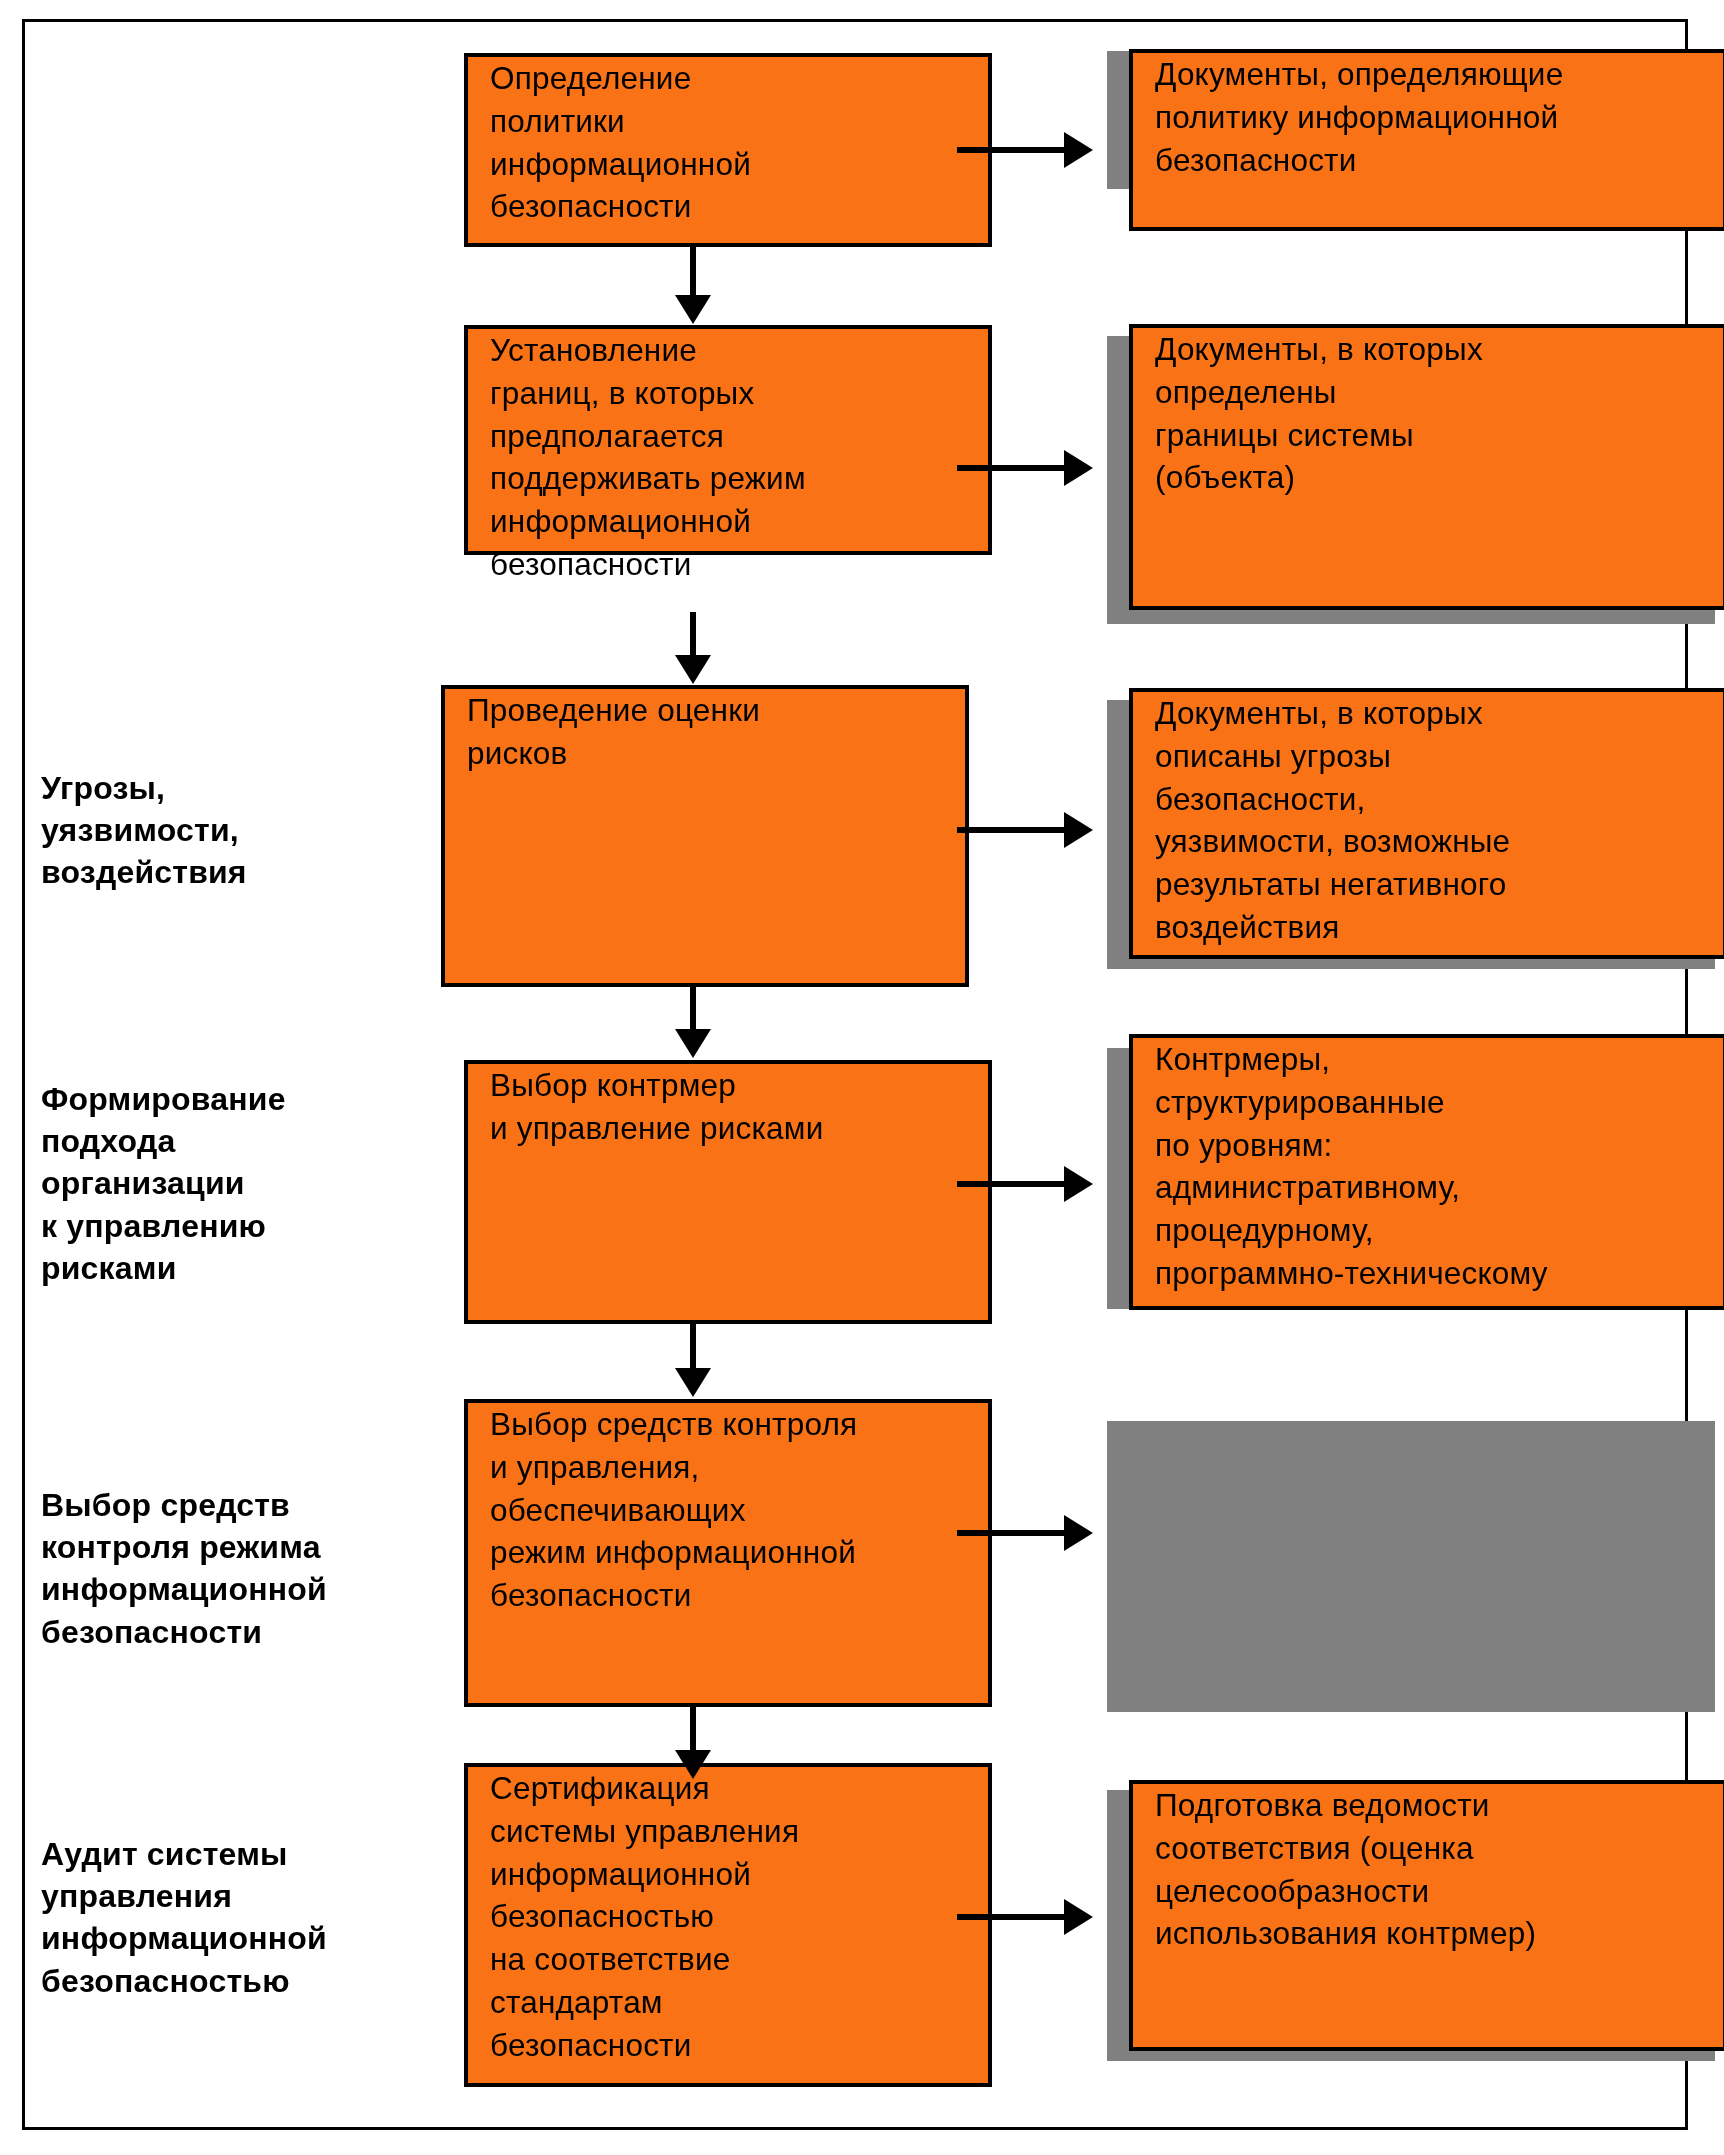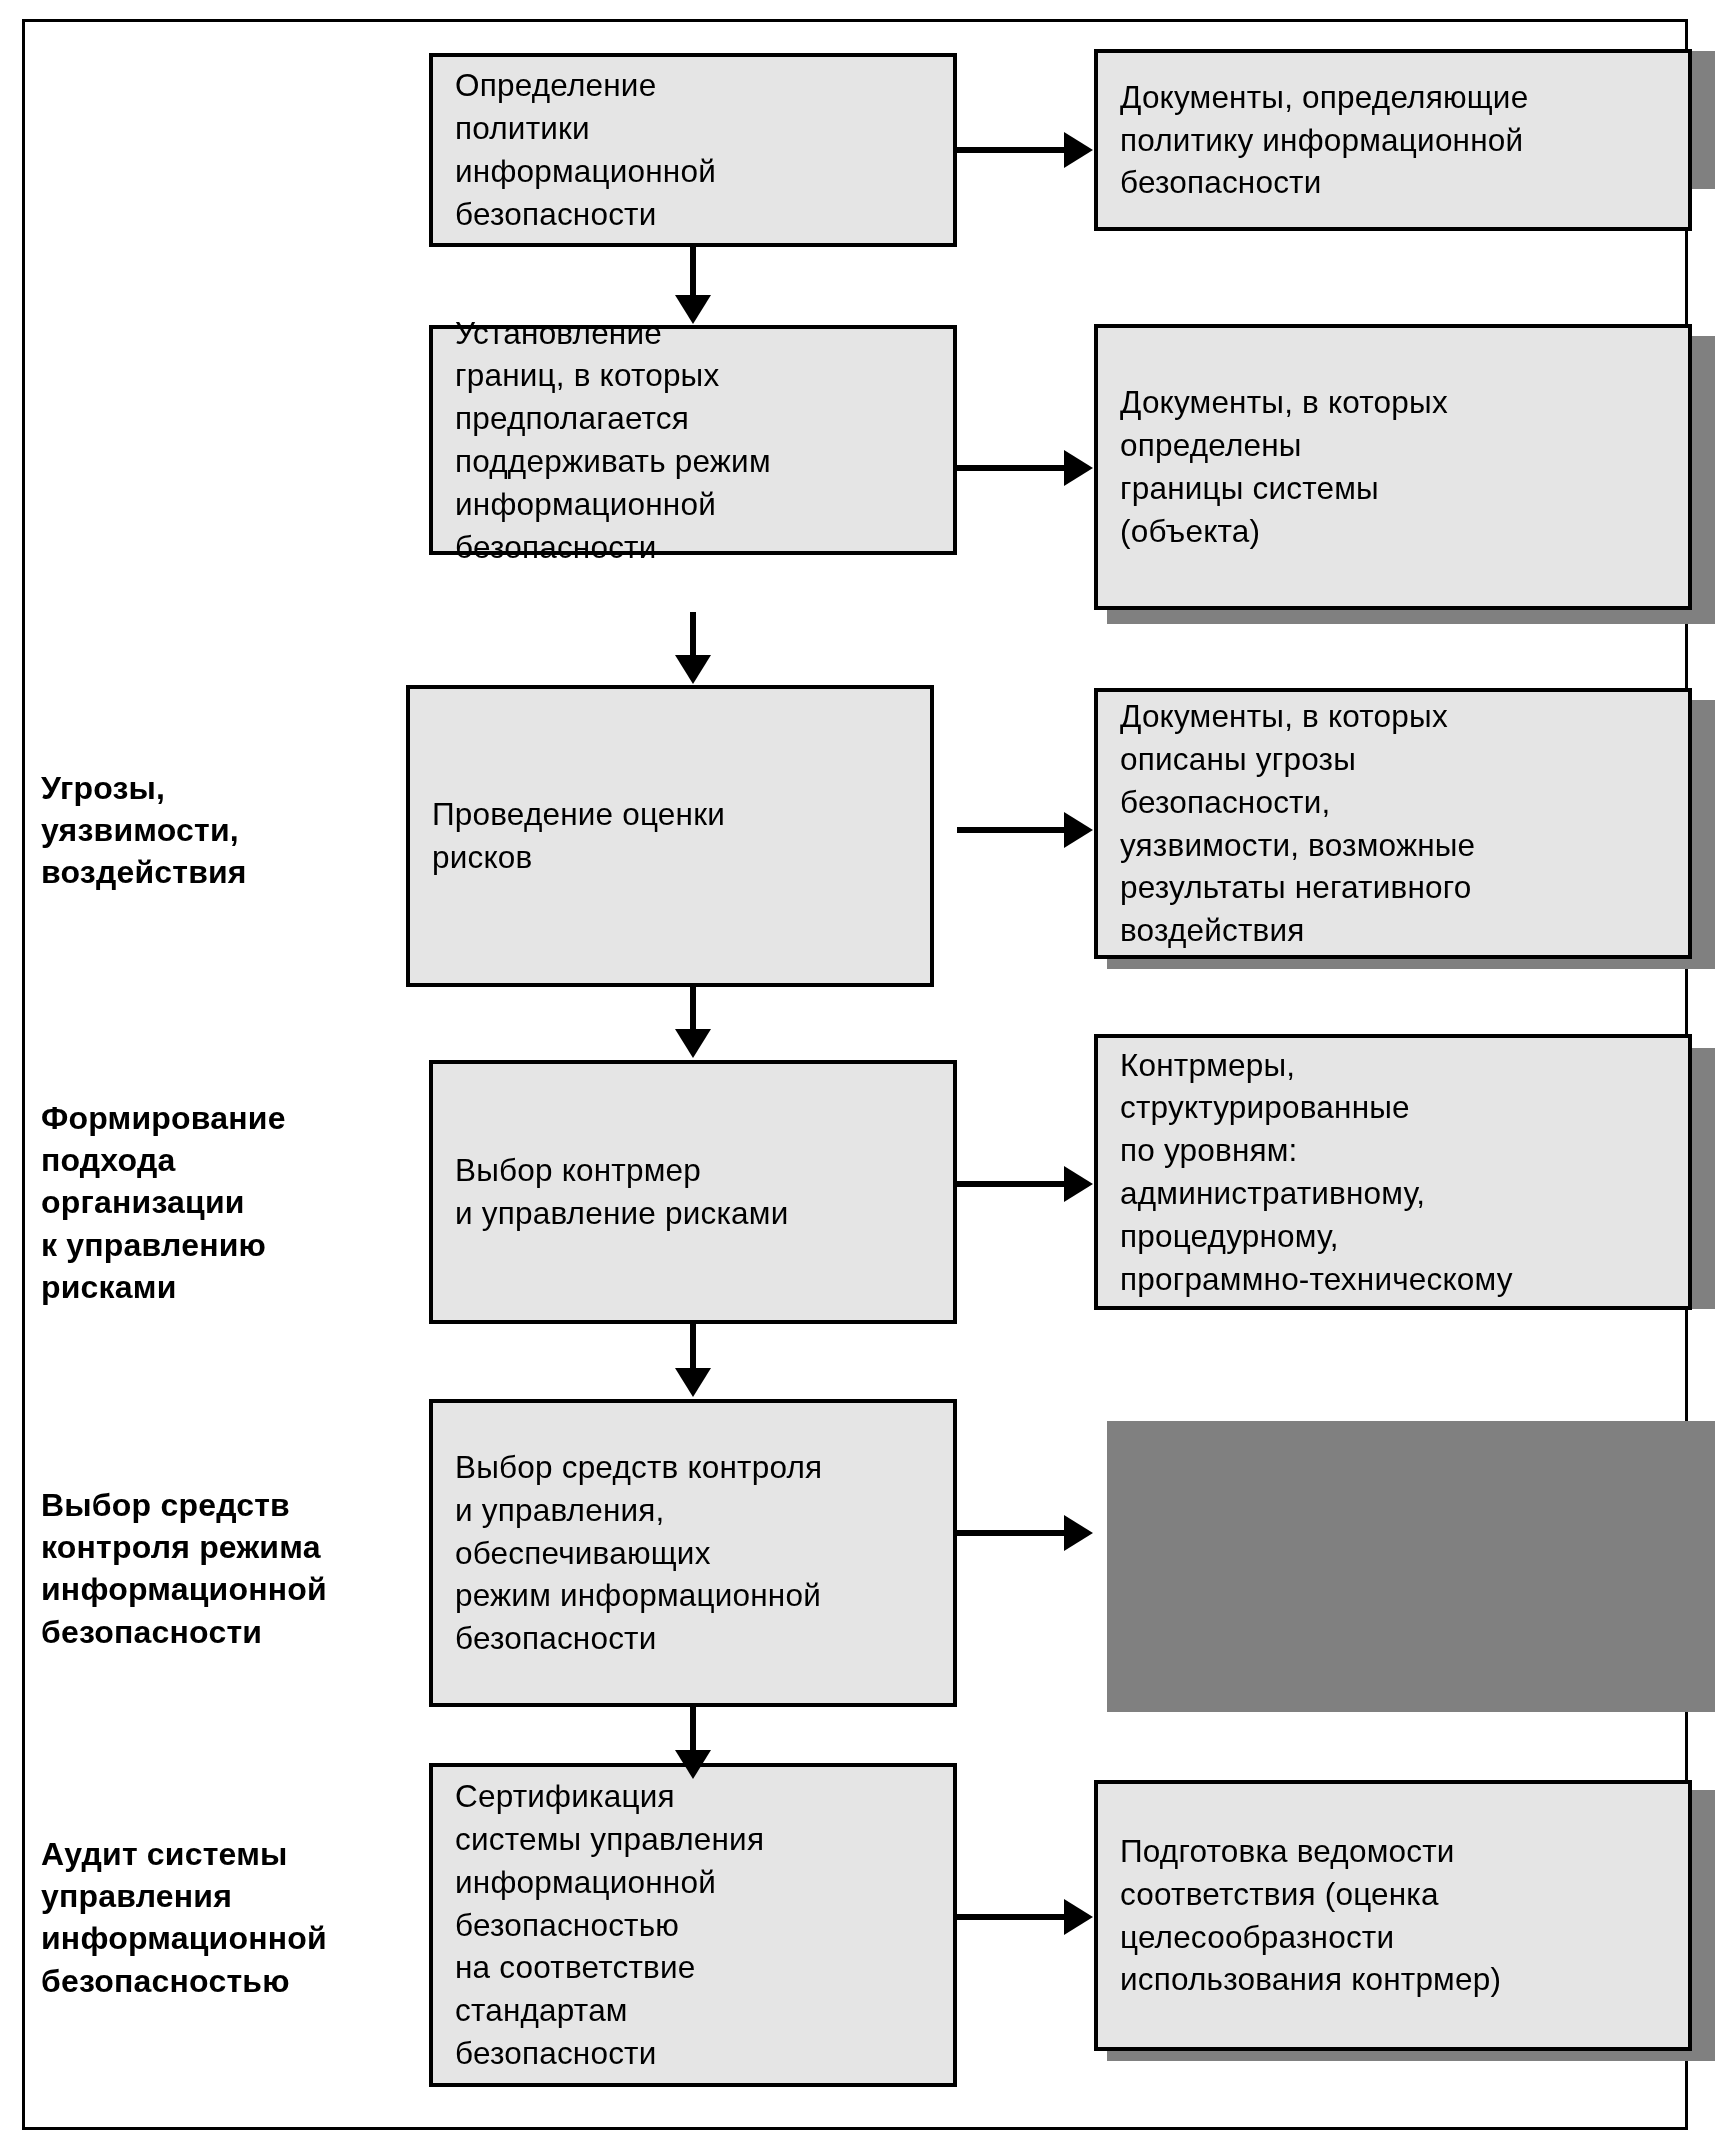--- a/index.html
+++ b/index.html
@@ -25,25 +25,26 @@
     top: 19px;
     width: 1666px;
     height: 2111px;
     border: 3.4px solid #000000;
     box-sizing: border-box;
   }
   
   .node {
     position: absolute;
     box-sizing: border-box;
-    background: #e5e5e5;
+    background: #f97316;
     border: 4.3px solid #000000;
     display: flex;
-    align-items: center;
+    align-items: flex-start;
     padding: 0 22px;
+    margin-left: 35px;
   }
   .node .txt {
     font-size: 31.5px;
     line-height: 1.36;
     letter-spacing: 0.2px;
     white-space: pre-line;
     font-weight: 400;
   }
   
   .shadow-box {
@@ -216,21 +217,21 @@
   <div class="arrow-h" style="left:957px; top:1184px; width:136px;">
     <div class="shaft" style="width:107px;"></div>
     <div class="head" style="left:107px;"></div>
   </div>
 
   <div class="arrow-v" style="left:693px; top:1324px; height:73px;">
     <div class="shaft" style="height:44px;"></div>
     <div class="head" style="top:44px;"></div>
   </div>
 
-  <span class="side-label" style="left:41px; top:1078px; width:358px;margin-top:19px;">Формирование
+  <span class="side-label" style="left:41px; top:1078px; width:358px;">Формирование
 подхода
 организации
 к управлению
 рисками</span>
 
   <div class="shadow-box" style="left:1107px; top:1421px; width:608px; height:291px;"></div>
 
   <div class="node process" style="left:429px; top:1399px; width:528px; height:308px;">
     <span class="txt">Выбор средств контроля
 и управления,

